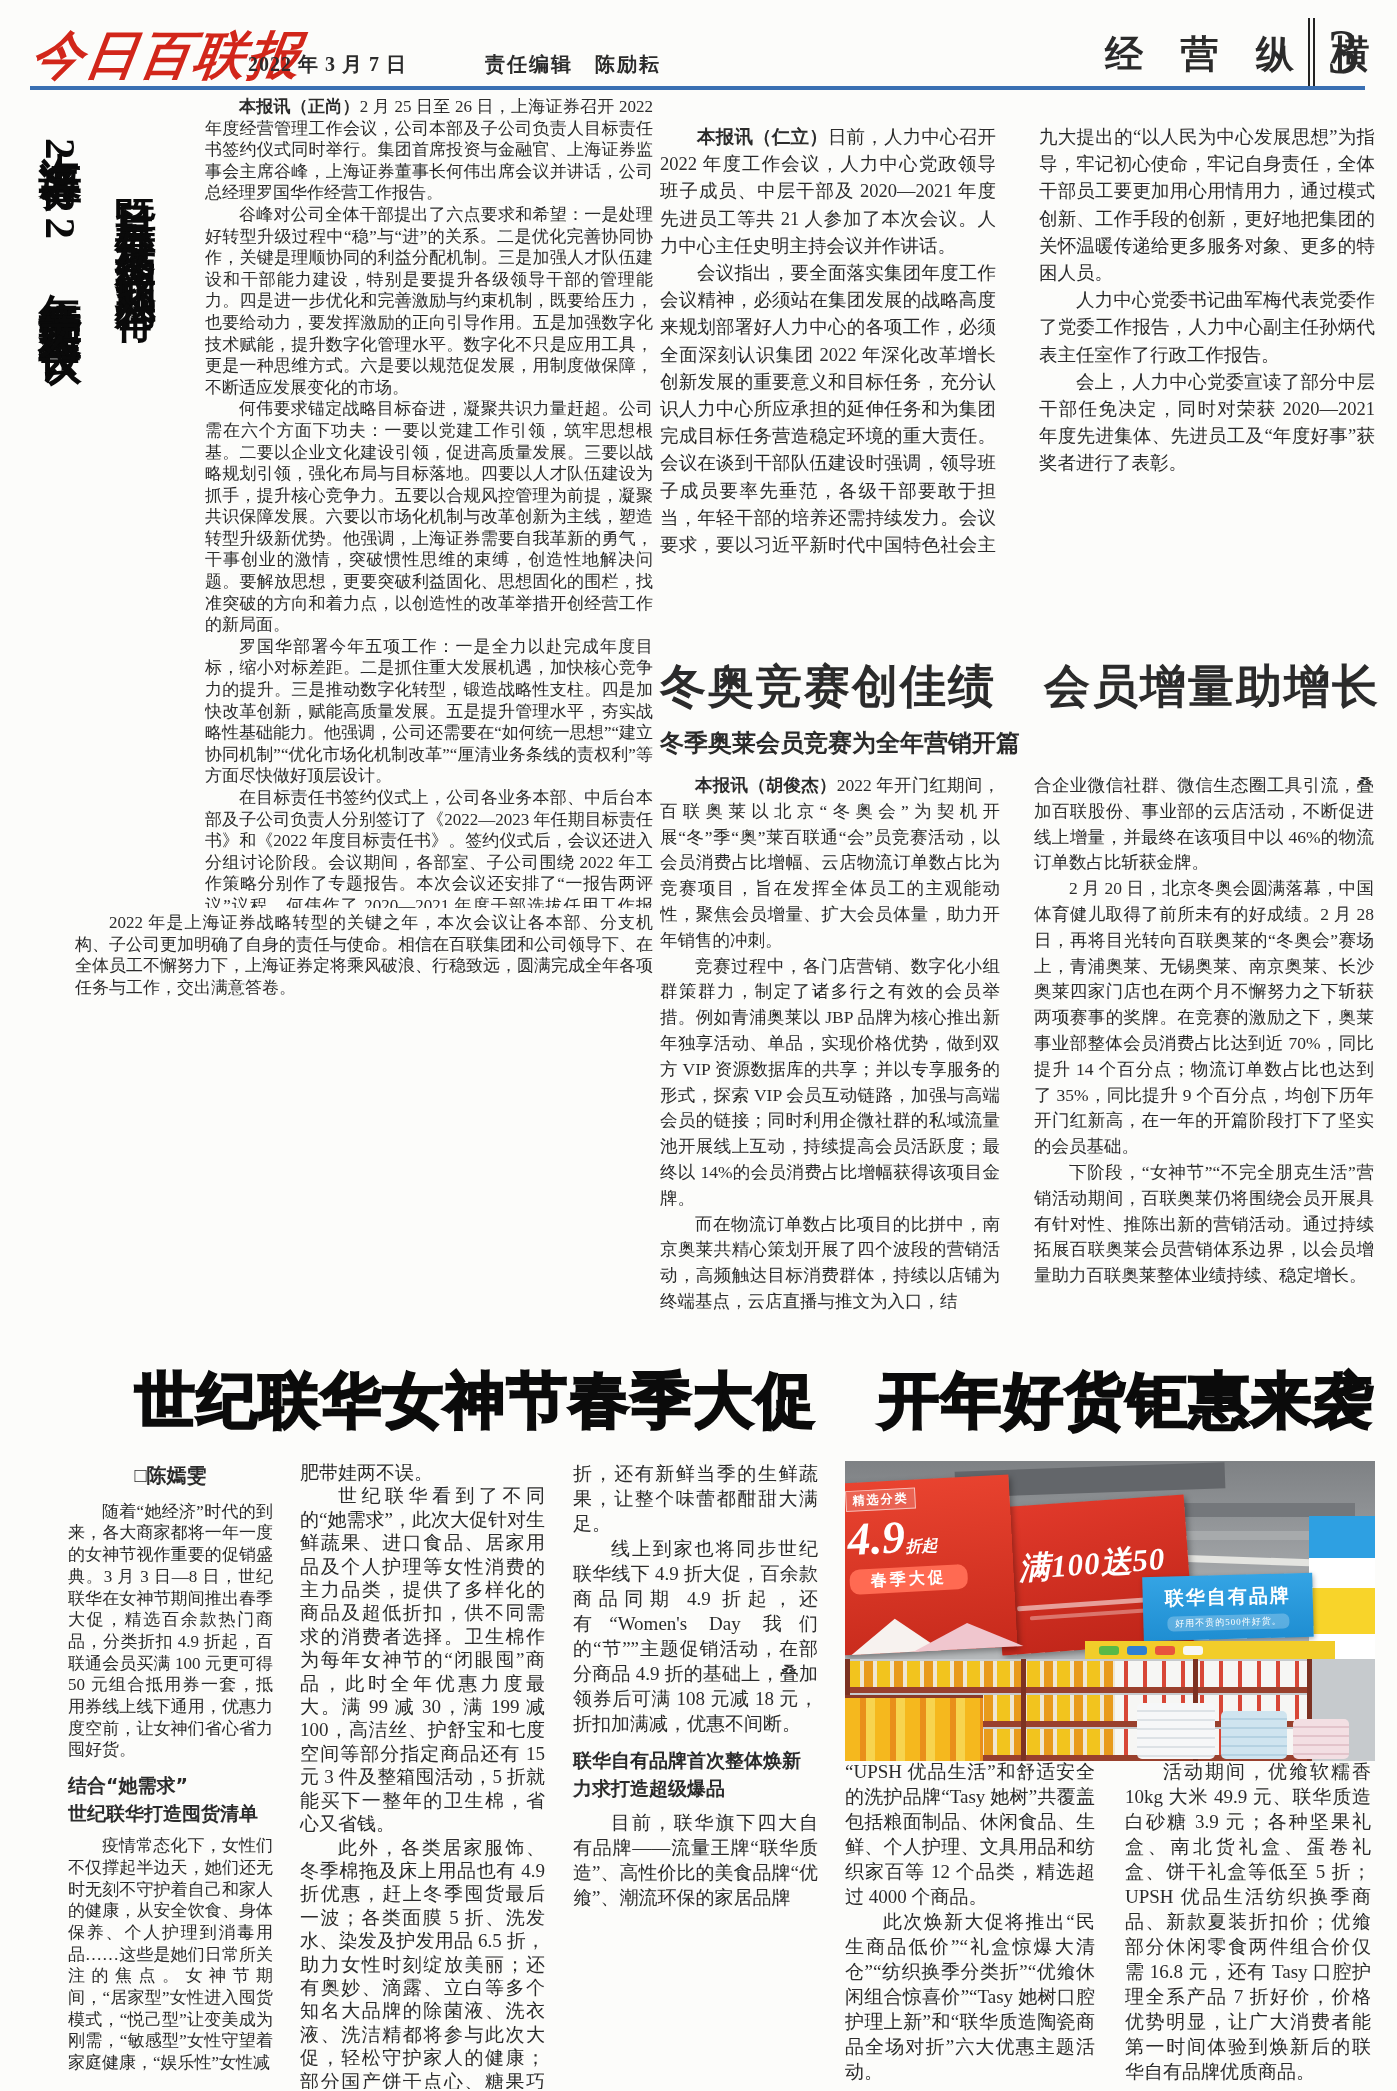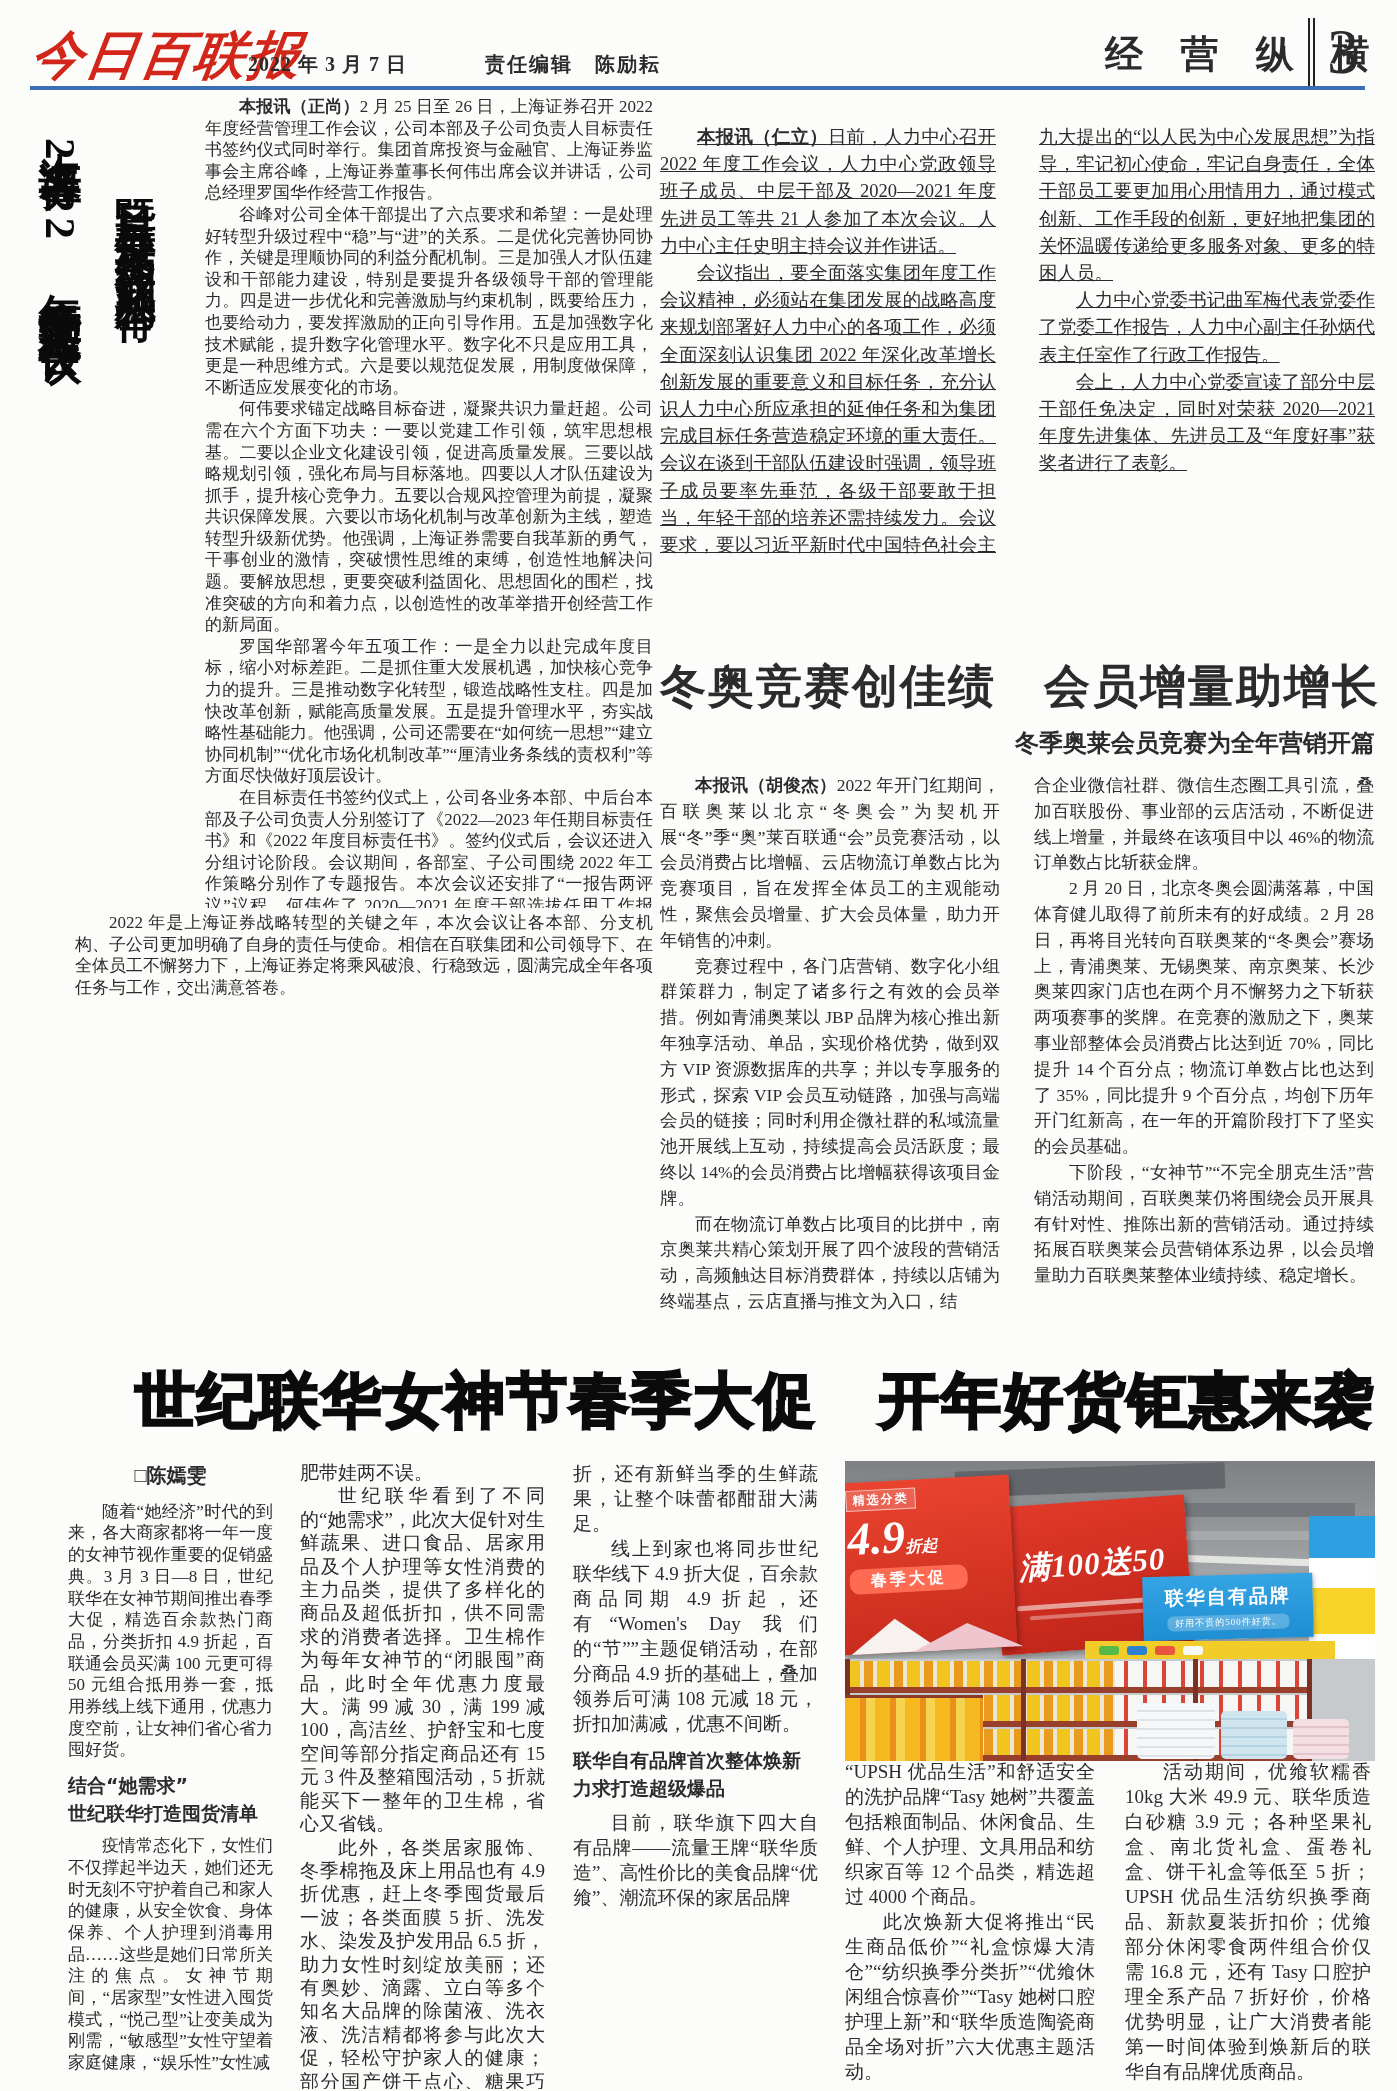--- a/index.html
+++ b/index.html
@@ -27,27 +27,27 @@
   #a1-vmain{font-size:43px;letter-spacing:5px;width:64px;}
   #a1-vsub{font-size:41px;letter-spacing:8px;width:62px;padding-top:48px;margin-left:12px;}
   #a1-body{position:absolute;left:170px;top:0;width:448px;height:812px;overflow:hidden;
            font-size:17px;line-height:21.6px;}
   #a1-wide{position:absolute;left:40px;top:816px;width:578px;height:100px;overflow:hidden;
            font-size:17px;line-height:21.6px;}
   
   #a2{position:absolute;left:660px;top:98px;width:715px;height:550px;}
   #a2-headline{margin-top:16px;text-align:center;font-size:48px;font-weight:700;font-style:italic;
                letter-spacing:1px;line-height:1.2;white-space:nowrap;}
-  #a2-body{display:flex;gap:43px;margin-top:26px;height:438px;overflow:hidden;text-decoration:underline;}
+  #a2-body{display:flex;gap:43px;margin-top:26px;height:438px;overflow:hidden;}
   #a2-body .col{width:340px;font-size:18.5px;line-height:27.2px;}
   
   #a3{position:absolute;left:660px;top:652px;width:715px;height:692px;}
   #a3-headline{text-align:center;font-size:46px;font-weight:900;letter-spacing:2px;line-height:1.5;
                font-family:"DejaVu Sans","Liberation Sans",sans-serif;white-space:nowrap;}
-  #a3-subhead{text-align:right;font-size:24px;font-weight:700;margin-top:6px;
+  #a3-subhead{text-align:left;font-size:24px;font-weight:700;margin-top:6px;
               font-family:"DejaVu Sans","Liberation Sans",sans-serif;}
   #a3-body{display:flex;gap:34px;margin-top:14px;height:545px;overflow:hidden;}
   #a3-body .col{width:340px;font-size:17.5px;line-height:25.8px;}
   
   #a4{position:absolute;left:35px;top:1348px;width:1340px;height:740px;}
   #a4-headline{text-align:right;font-size:60px;font-weight:900;letter-spacing:2px;line-height:1.75;
                font-family:"DejaVu Sans","Liberation Sans",sans-serif;color:#0b0b0b;
                -webkit-text-stroke:2.5px #0b0b0b;white-space:nowrap;}
   #a4-body{display:flex;margin-top:8px;padding-left:33px;height:628px;overflow:hidden;}
   .bcol1{width:206px;font-size:17px;line-height:21.7px;}

